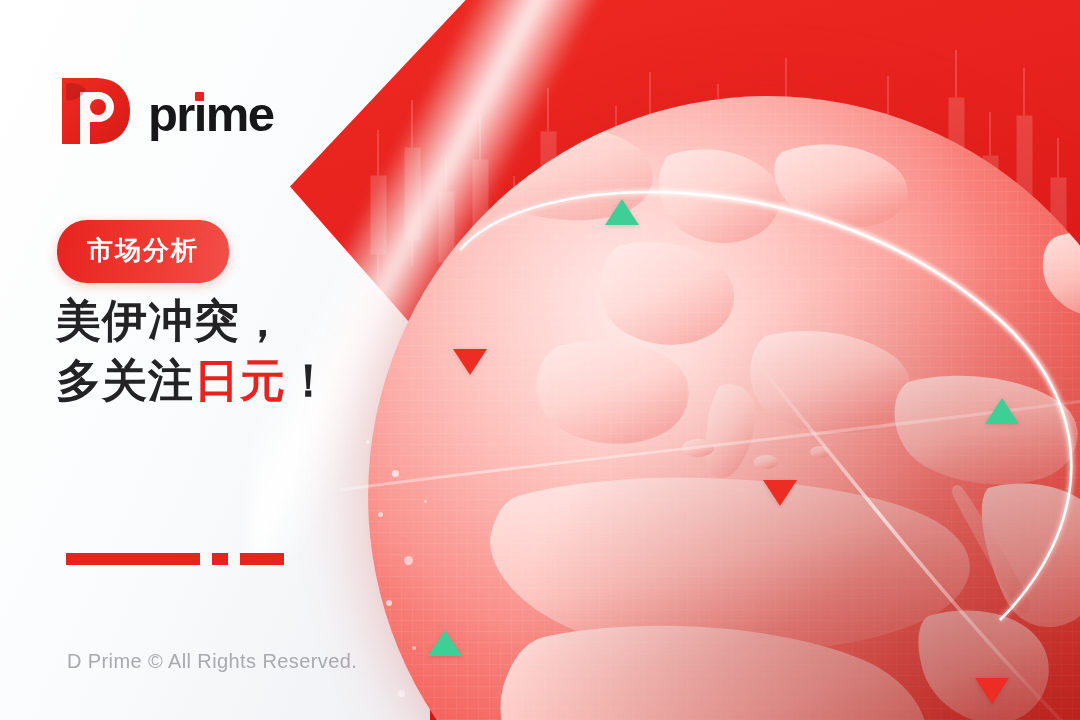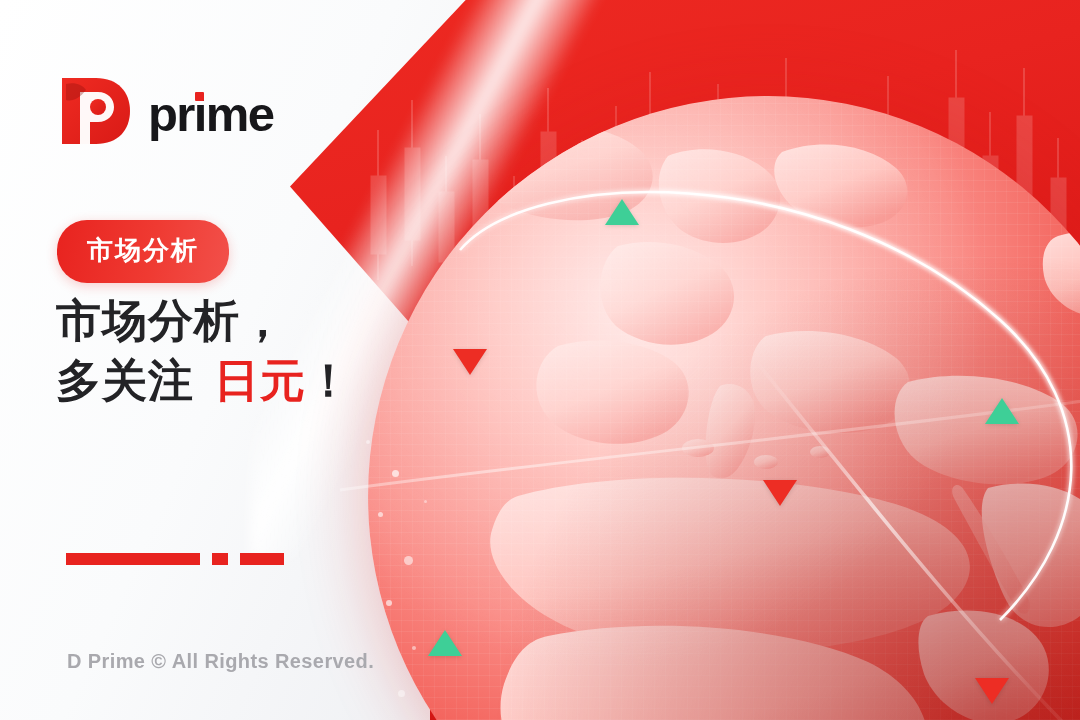--- a/index.html
+++ b/index.html
@@ -137,33 +137,33 @@
   
   .headline{ position:absolute; left:56px; top:275px; width:330px; }
   .h-line1{
     font-size:54px; font-weight:800; color:#e8231f;
     line-height:1.12; letter-spacing:1px;
   }
   .h-line2, .h-line3{
     font-size:45px; font-weight:600; color:#232326;
     line-height:1.33; letter-spacing:1px;
   }
-  .h-line3 .accent{ color:#e8231f;margin-left:20px; }
+  .h-line3 .accent{ color:#e8231f; }
 
   
   .divider{ position:absolute; left:66px; top:537px; display:flex; align-items:center; gap:12px; }
   .divider .seg{ height:12px; background:#e8231f; }
   .divider .seg.a{ width:134px; }
   .divider .seg.b{ width:16px; }
   .divider .seg.c{ width:44px; }
 
   
   .footer{
     position:absolute; left:67px; top:634px;
-    font-size:20px; color:#a9a9ae; letter-spacing:.4px; font-weight:700;text-align:right;
+    font-size:20px; color:#a9a9ae; letter-spacing:.4px; font-weight:400;text-align:right;
   }
 </style>
 </head>
 <body>
 
 <div class="canvas">
 
   <div class="bg-wash"></div>
 
   <div class="red-panel"></div>
@@ -330,21 +330,21 @@
         <span>prime</span>
         <span class="dot"></span>
       </div>
     </div>
 
     <div class="badge">
       <span>市场分析</span>
     </div>
 
     <div class="headline">
-      <div class="h-line2">市场分析，</div>
+      <div class="h-line2">美伊冲突，</div>
       <div class="h-line3">
         <span>多关注</span><span class="accent">日元</span><span>！</span>
       </div>
     </div>
 
     <div class="divider">
       <span class="seg a"></span>
       <span class="seg b"></span>
       <span class="seg c"></span>
     </div>

